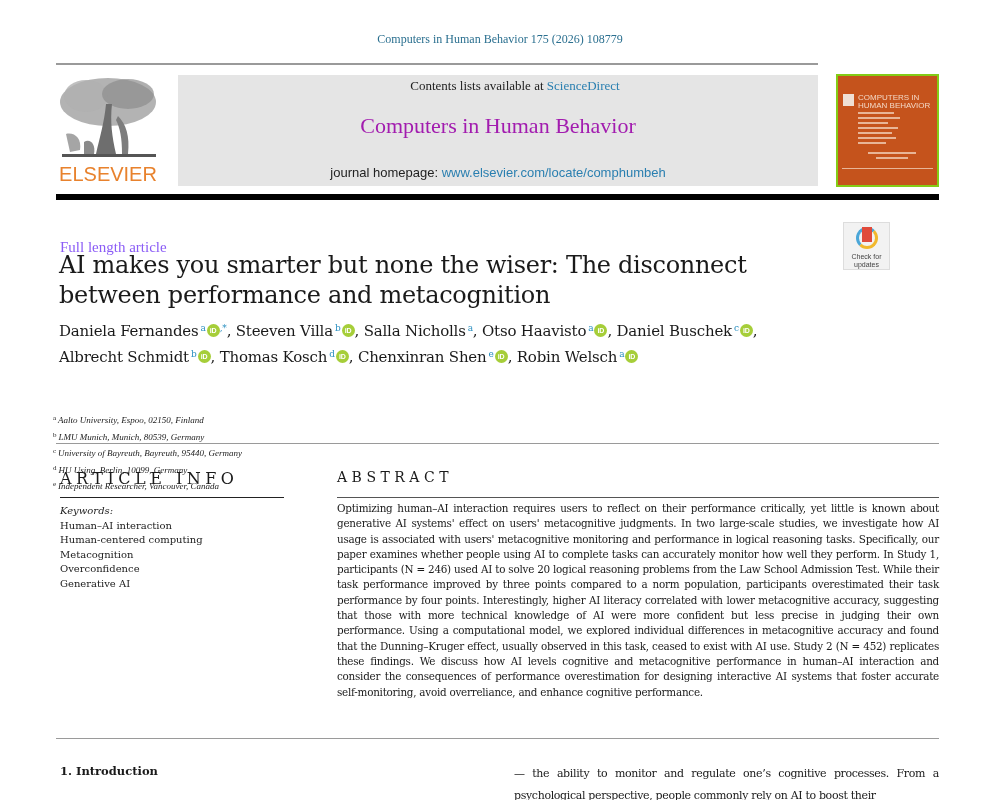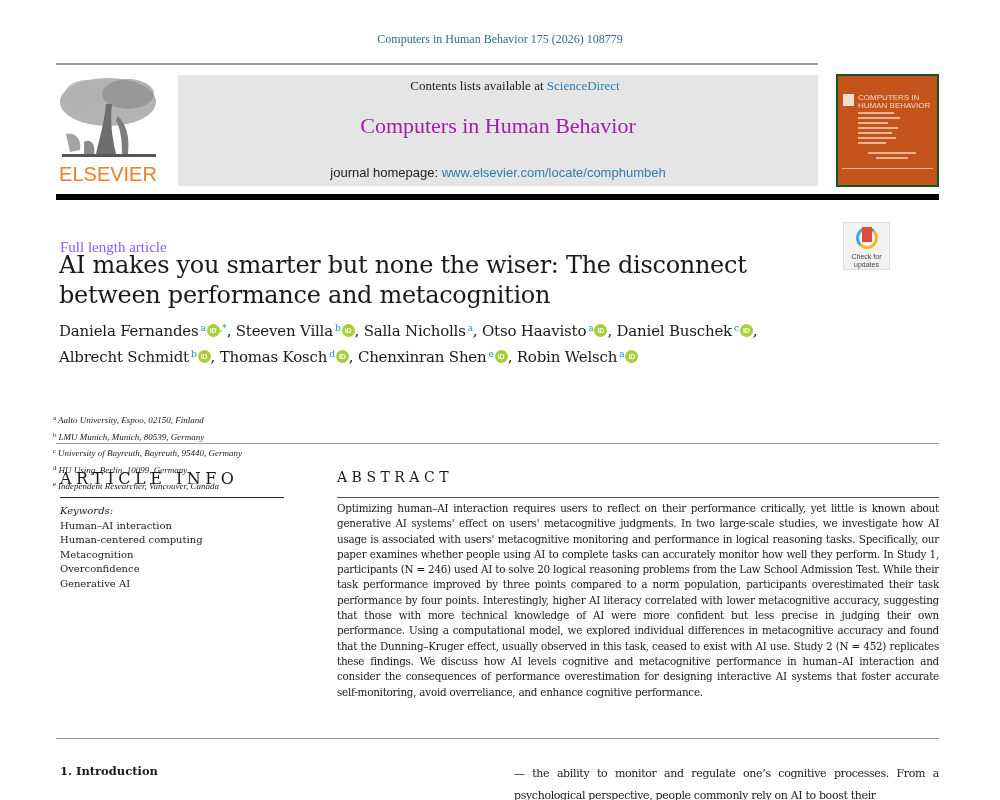--- a/index.html
+++ b/index.html
@@ -19,21 +19,21 @@
   .contents-line { position: absolute; top: 3px; width: 100%; text-align: center;
     font-family: "Liberation Serif", serif; font-size: 13px; color: #222; padding-left: 34px; }
   .contents-line .sd { color: #2a7fb0; }
   .journal-title { position: absolute; top: 38px; width: 100%; text-align: center;
     font-family: "Liberation Serif", serif; font-size: 22px; color: #a21caf; }
   .homepage-line { position: absolute; top: 90px; width: 100%; text-align: center;
     font-family: "Liberation Sans", sans-serif; font-size: 13px; color: #222; }
   .homepage-line .url { color: #2a7fb0; }
 
   .cover { position: absolute; left: 836px; top: 74px; width: 103px; height: 113px;
-    background: #c5531c; border: 2px solid #14532d; overflow: hidden; }
+    background: #c5531c; border: 2px solid #84cc16; overflow: hidden; }
   .cover .cv-title { position: absolute; left: 20px; top: 18px; font-family: "Liberation Sans", sans-serif;
     font-size: 8px; line-height: 8px; color: #f3d7c4; }
   .cover .cv-badge { position: absolute; left: 5px; top: 18px; width: 11px; height: 12px; background: #efe0d4; }
   .cover .cv-lines span { position: absolute; left: 20px; height: 2px; background: #e8b597; }
   .cover .cv-bottom { position: absolute; left: 4px; right: 4px; bottom: 16px; height: 1px; background: #e8b597; }
 
   .black-bar { position: absolute; left: 56px; top: 194px; width: 883px; height: 6px; background: #000; }
 
   .article-type { position: absolute; left: 60px; top: 219px; font-family: "Liberation Serif", serif; font-size: 15px; color: #8b5cf6; margin-top: 20px; }
 

